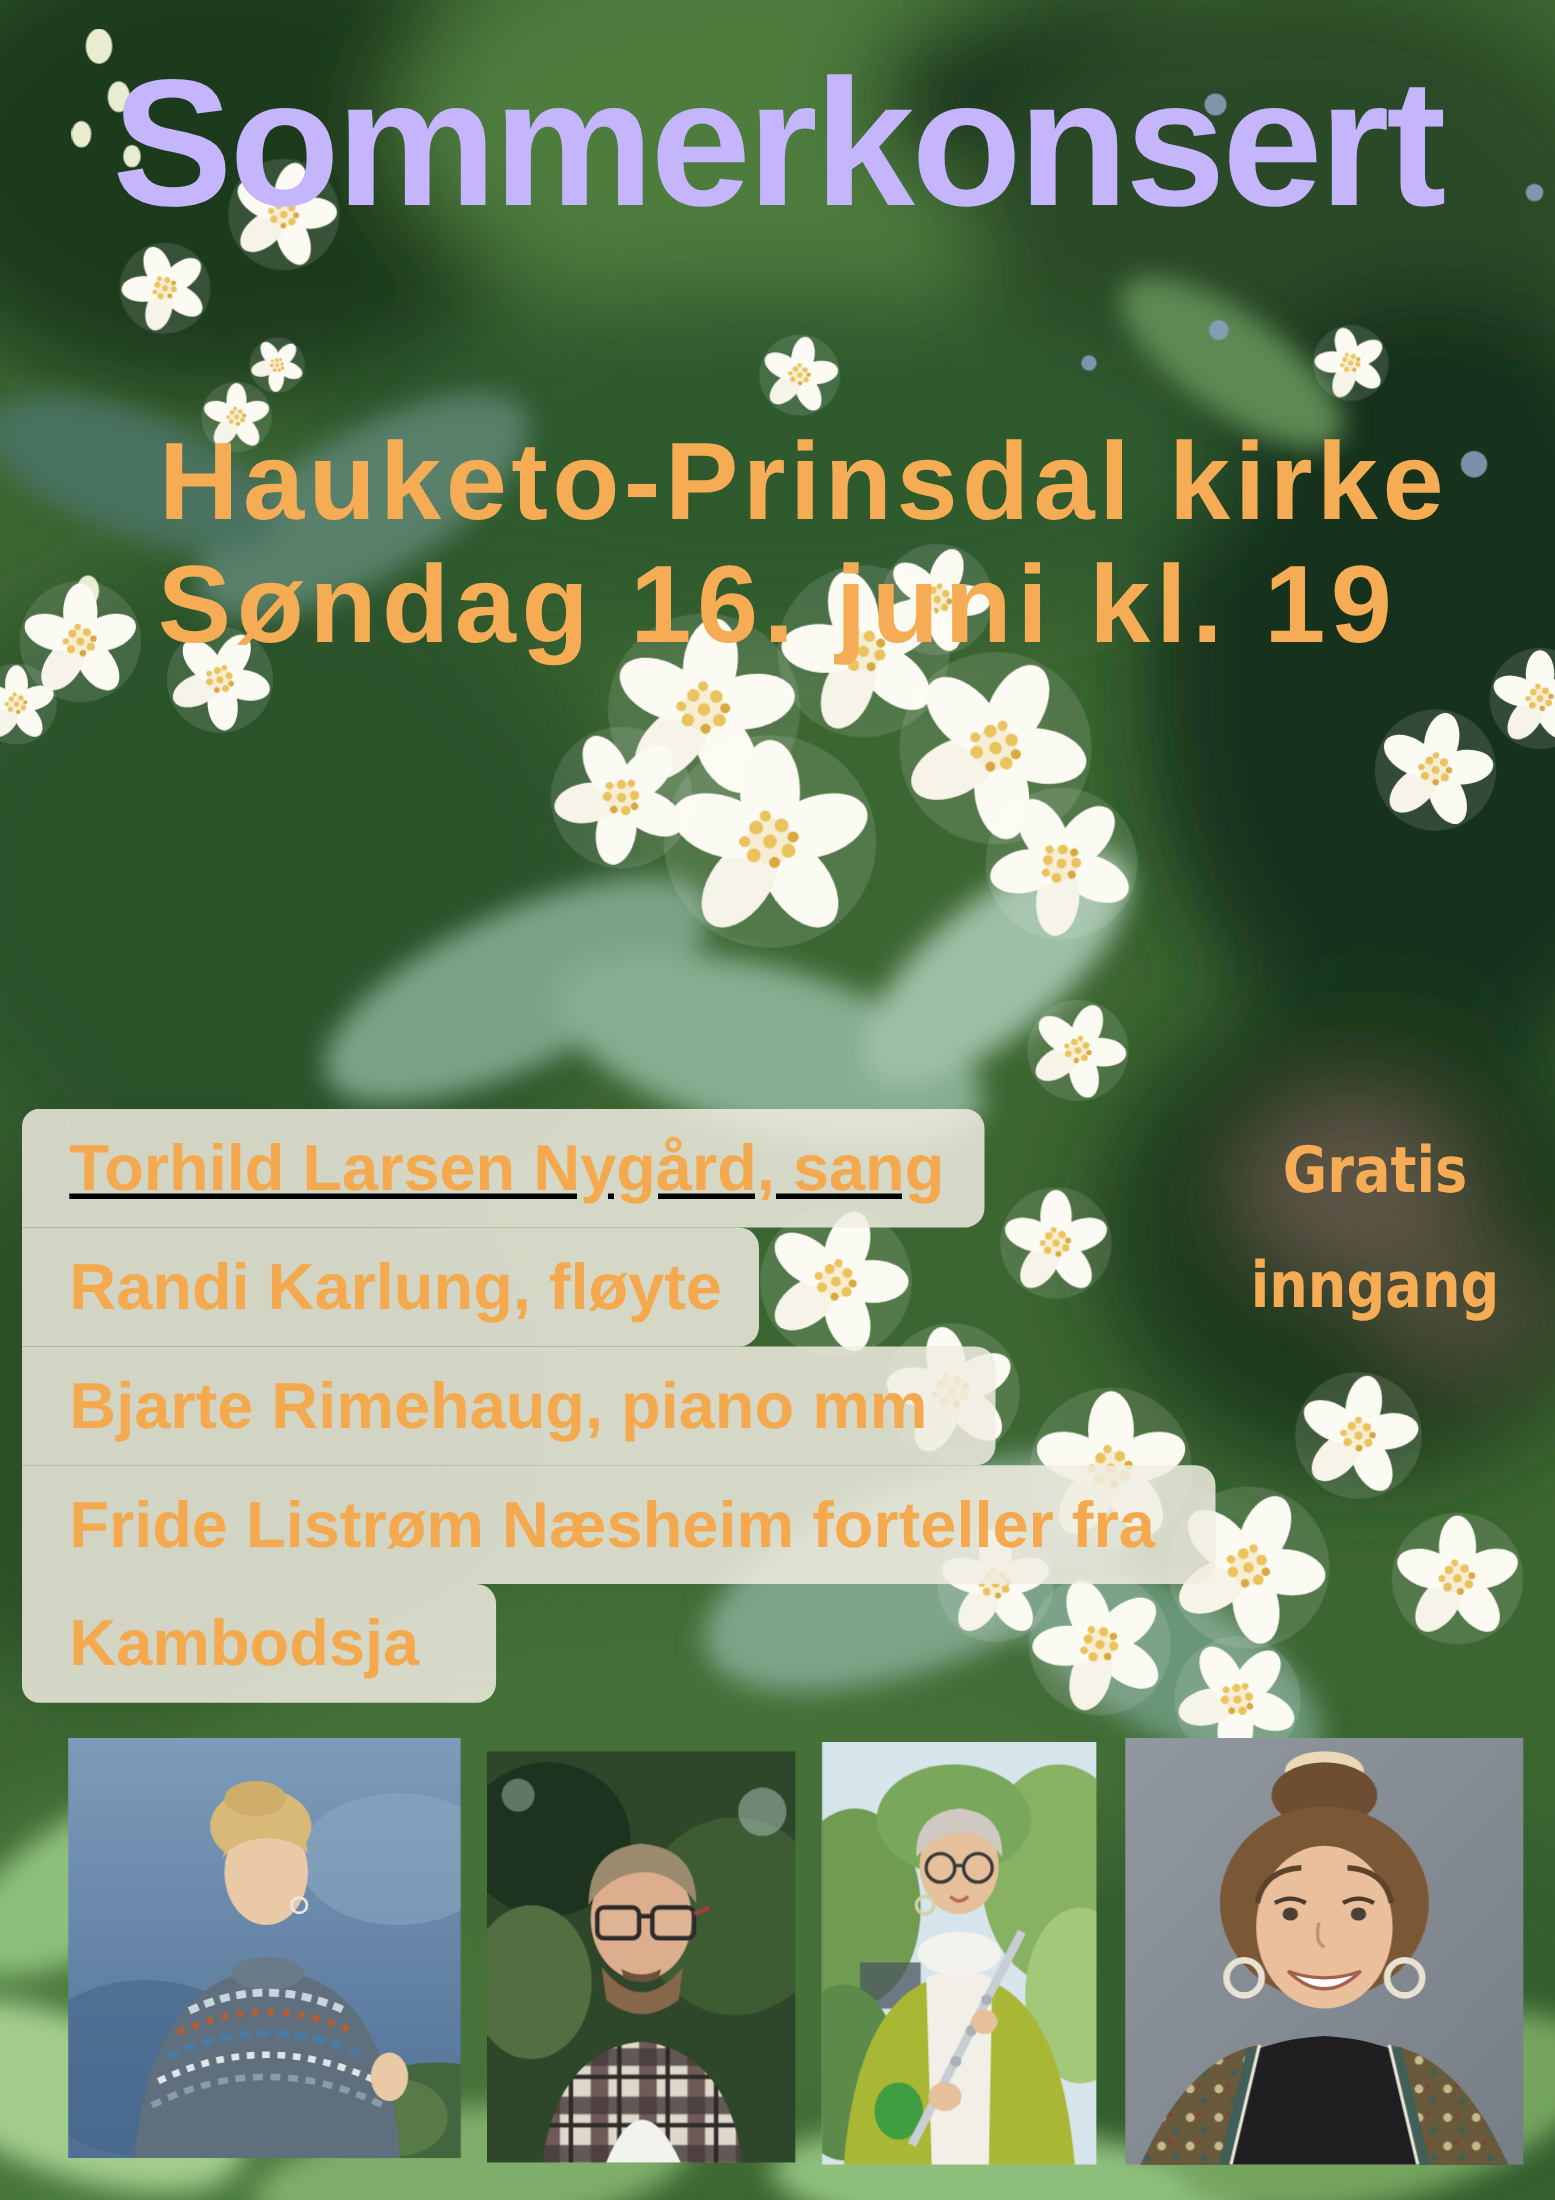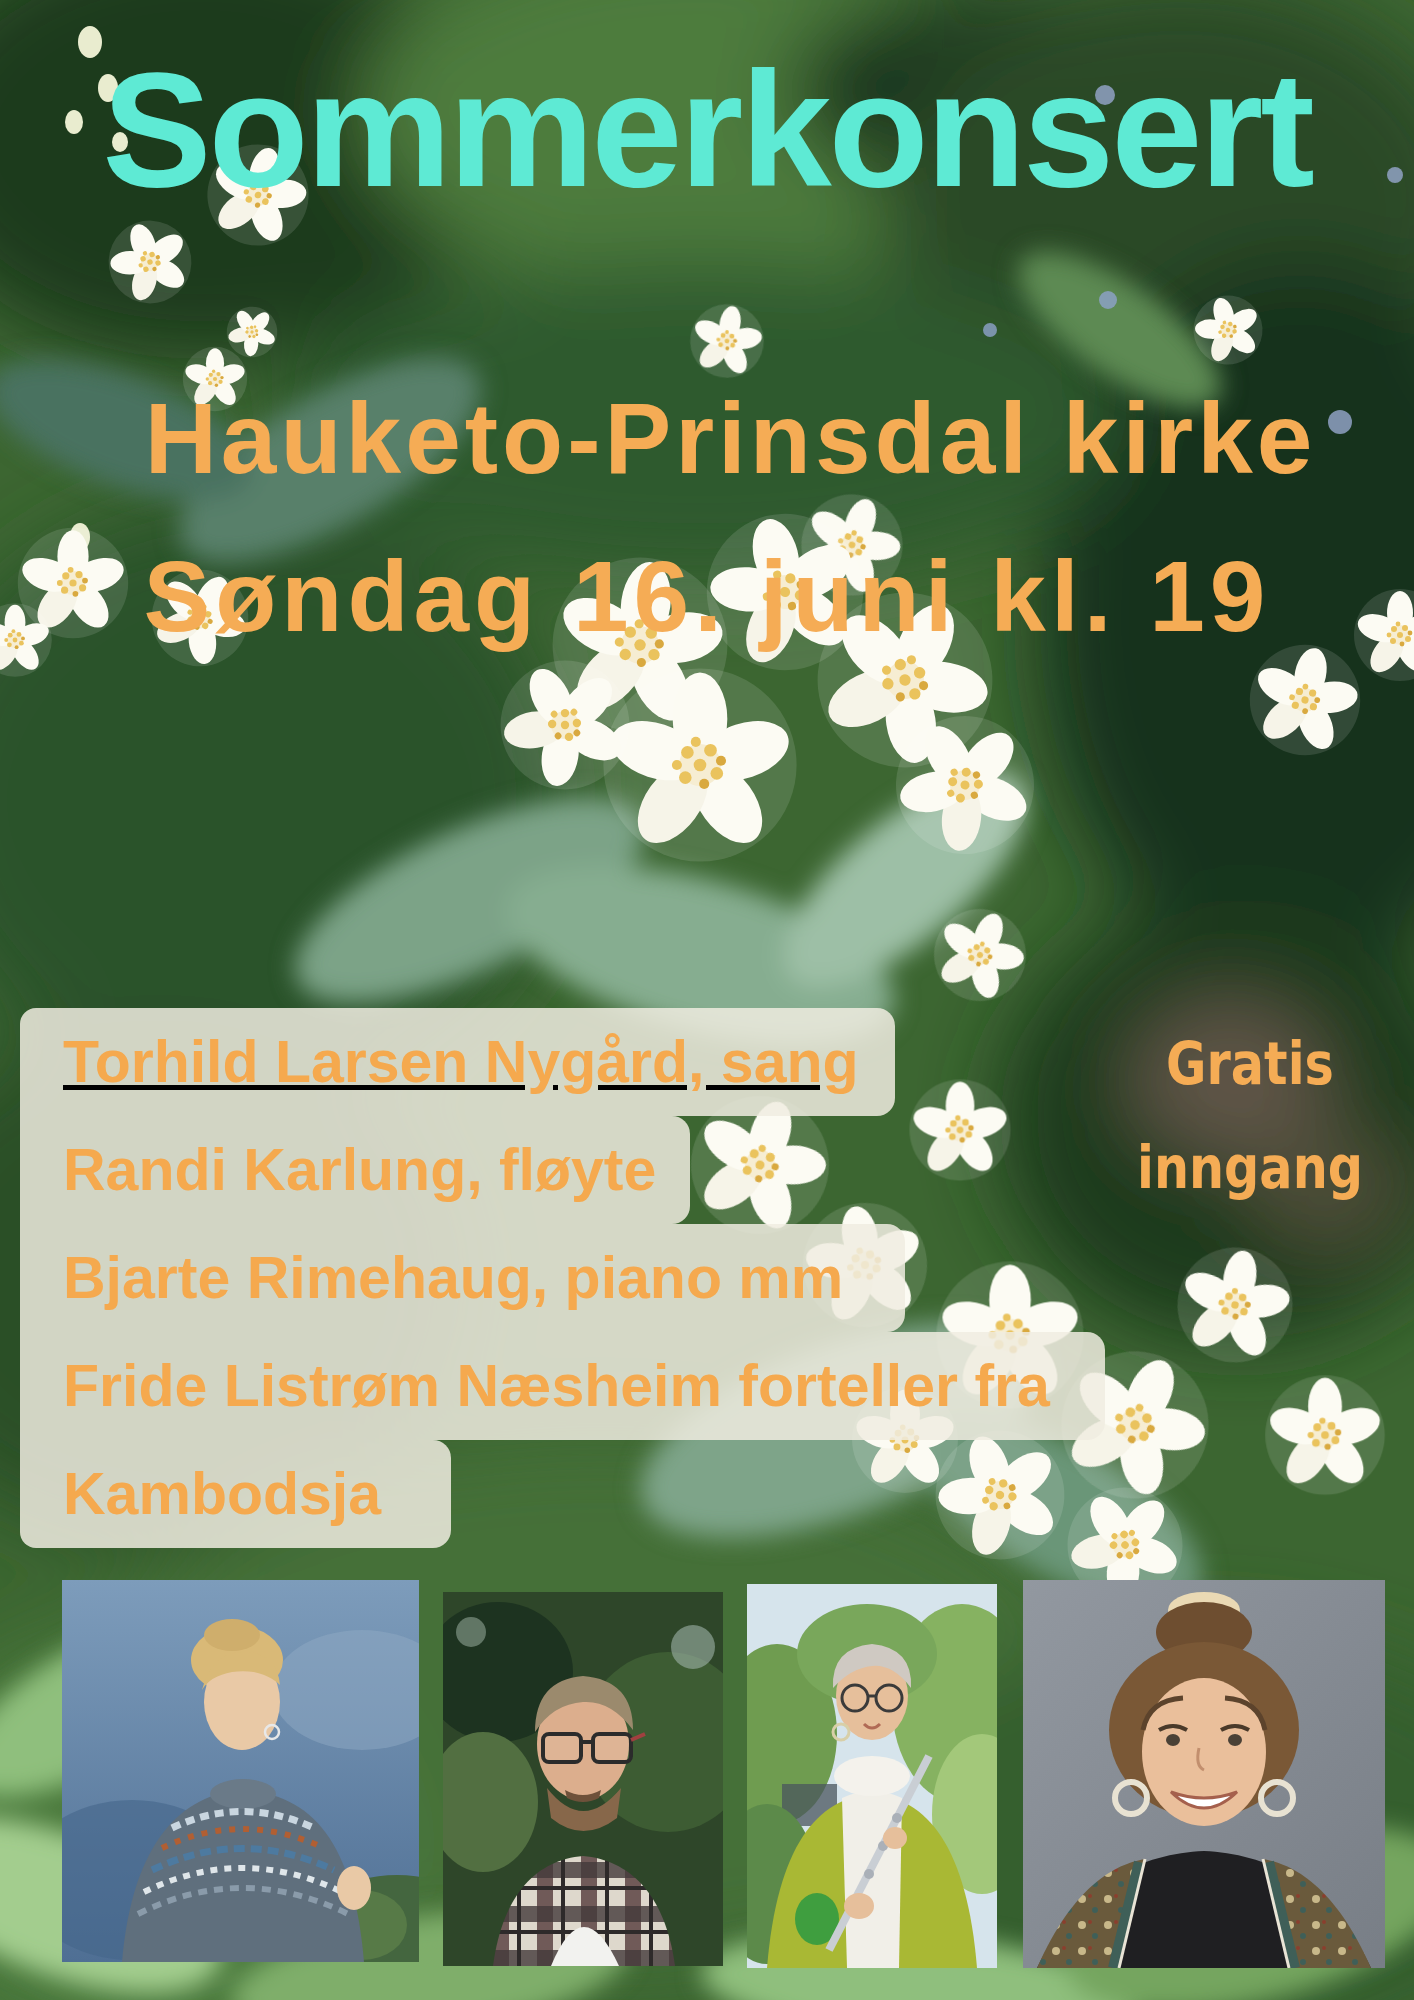--- a/index.html
+++ b/index.html
@@ -9,31 +9,31 @@
     overflow:hidden;
     font-family:"Liberation Sans",sans-serif;
     background:#3c6631;
   }
   .bg{position:absolute;left:0;top:0;width:1414px;height:2000px;display:block;}
 
   .title{
     position:absolute;left:0;right:0;top:48px;
     margin:0;text-align:center;
     font-size:164px;font-weight:bold;letter-spacing:-3px;line-height:1;
-    color:#5eead4;white-space:nowrap;
+    color:#c4b5fd;white-space:nowrap;
   }
   .venue{
     position:absolute;left:0;right:0;top:388px;
     text-align:center;font-size:100px;font-weight:bold;letter-spacing:4px;
     line-height:1;color:#F5AC55;white-space:nowrap;padding-left:47px;
   }
   .datetime{
     position:absolute;left:0;right:0;top:500px;
     text-align:center;font-size:100px;font-weight:bold;letter-spacing:5px;
-    line-height:1;color:#F5AC55;white-space:nowrap;margin-top:46px;
+    line-height:1;color:#F5AC55;white-space:nowrap;
   }
 
   .lineup{position:absolute;left:20px;top:1008px;}
   .p-line{
     height:108px;display:flex;align-items:center;
     padding-left:43px;box-sizing:border-box;
     background:rgba(240,236,225,0.85);
     border-radius:0 18px 18px 0;
   }
   .p-line:first-child{border-top-left-radius:16px;text-decoration:underline;}

